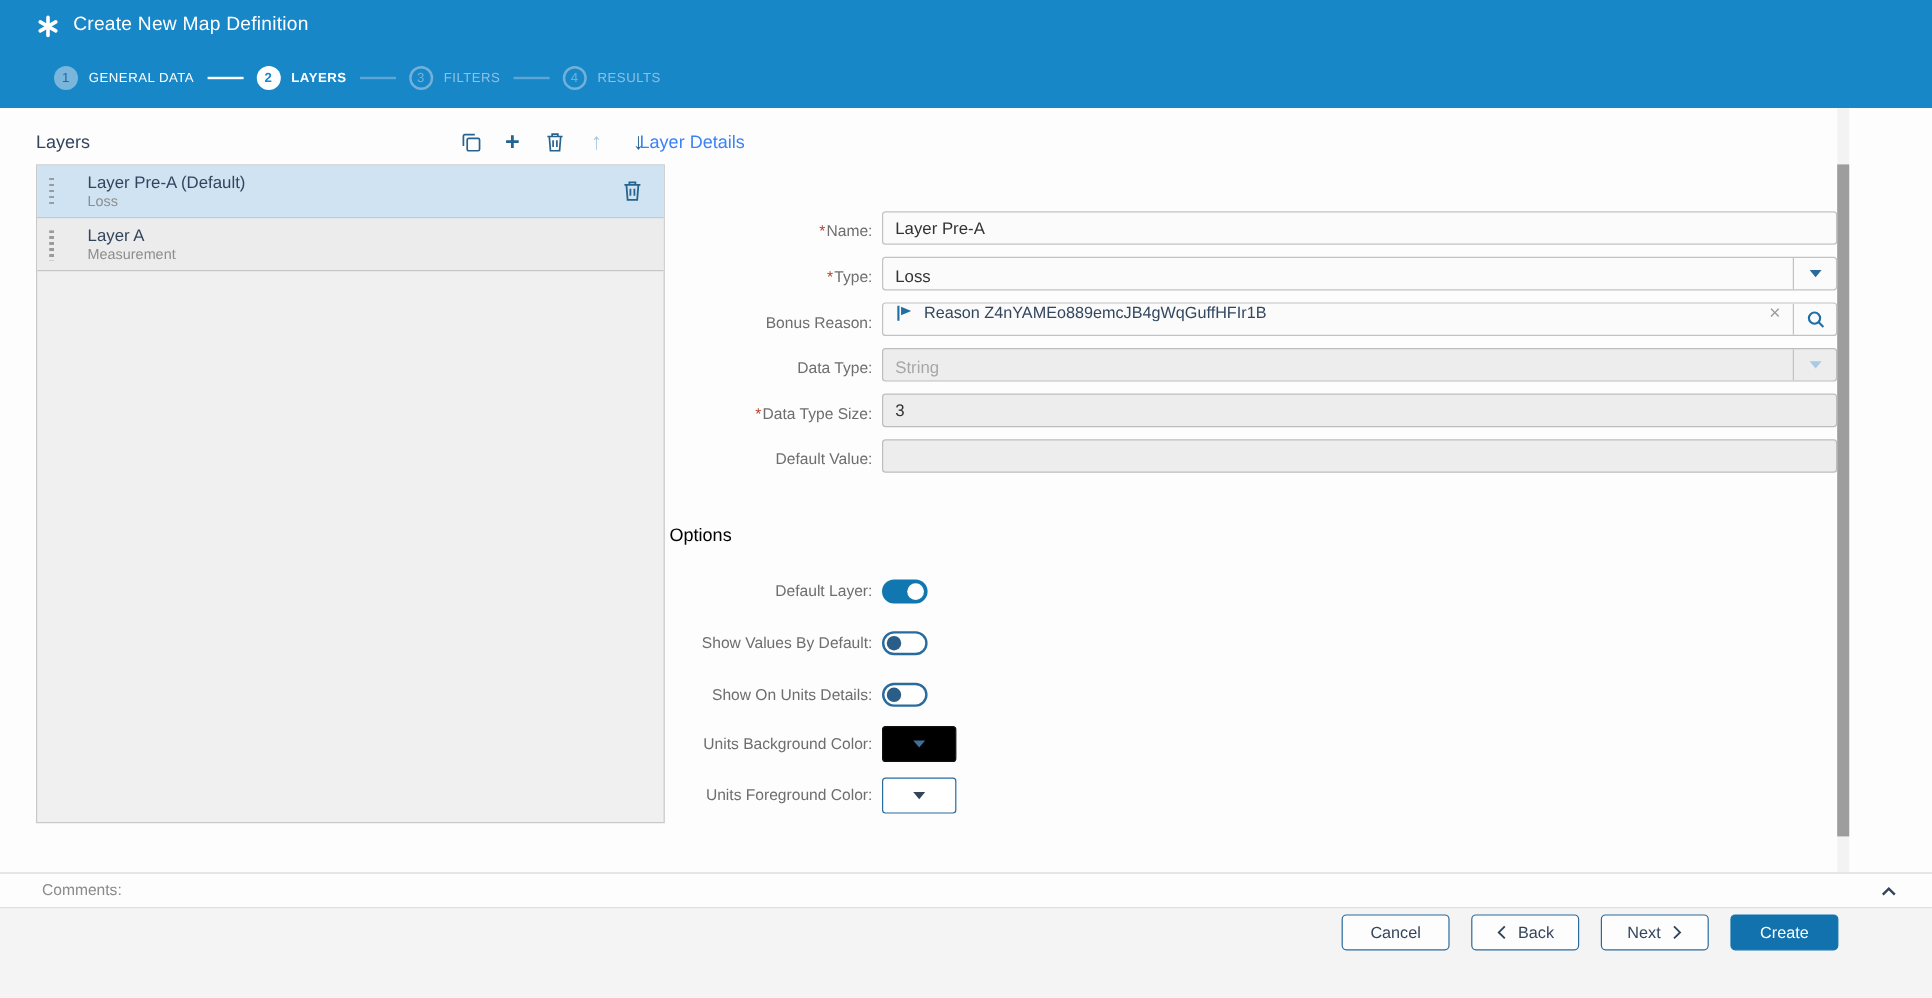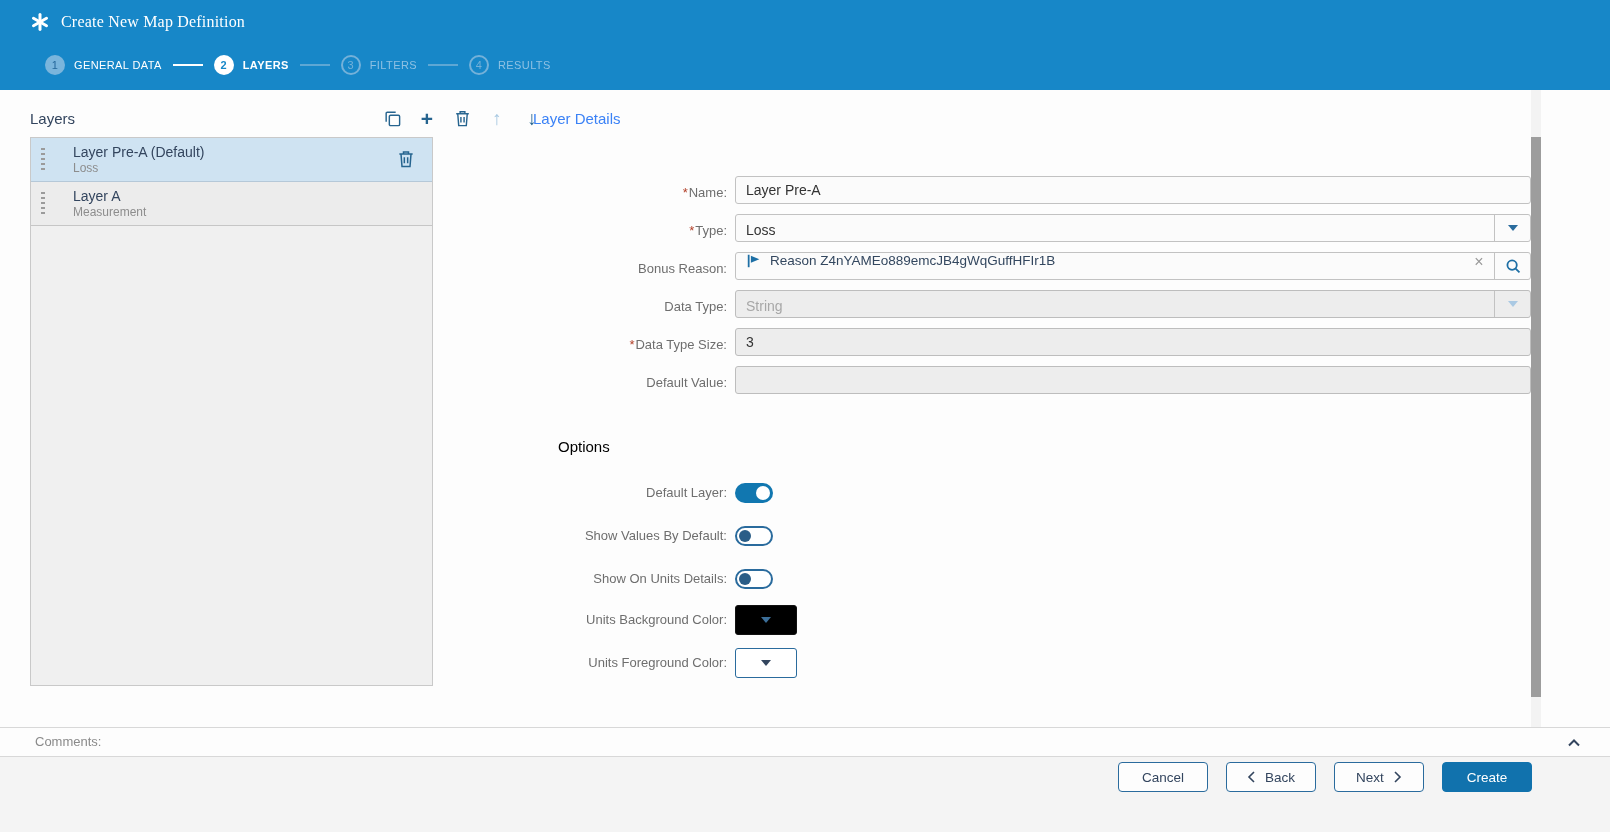--- a/index.html
+++ b/index.html
@@ -3,21 +3,21 @@
 <meta charset="utf-8">
 <style>
   * { margin:0; padding:0; box-sizing:border-box; }
   html,body { width:1610px; height:832px; }
   body { font-family:"Liberation Sans", sans-serif; background:#fdfdfd; position:relative; overflow:hidden; color:#333; }
 
   .screen { position:absolute; inset:0; width:1610px; height:832px; background:#fdfdfd; }
 
   
   .header { position:absolute; top:0; left:0; right:0; height:90px; background:#1787c8; }
-  .title-row { position:absolute; top:12px; left:30px; display:flex; align-items:center; gap:11px; color:#fff;font-family:Liberation Serif, serif; }
+  .title-row { position:absolute; top:12px; left:30px; display:flex; gap:11px; color:#fff; }
   .title-row .app-title { font-size:16px; letter-spacing:0.2px; }
   .stepper { position:absolute; top:55px; left:45px; display:flex; align-items:center; font-size:11px; letter-spacing:0.4px; }
   .step { display:flex; align-items:center; gap:9px; }
   .step .circle { width:20px; height:20px; border-radius:50%; display:flex; align-items:center; justify-content:center; font-size:11px; }
   .step.completed .circle { background:#7ab5dc; color:#25689a; }
   .step.active .circle { background:#ffffff; color:#1787c8; font-weight:bold; }
   .step.pending .circle { border:2px solid #74b1d9; color:#74b1d9; background:transparent; }
   .step.completed .step-label { color:#fff; }
   .step.active .step-label { color:#fff; font-weight:bold; }
   .step.pending .step-label { color:#8ec1e3; }
@@ -28,21 +28,21 @@
   
   .panel-title { position:absolute; left:30px; top:110px; font-size:15px; color:#33455e; }
   .panel-toolbar { position:absolute; left:381px; top:105px; display:flex; align-items:center; gap:13px; color:#26648f; }
   .tb-btn { width:22px; height:26px; display:flex; align-items:center; justify-content:center; cursor:pointer; background:none; border:none; color:#26648f; }
   .tb-btn.disabled { color:#a9c9e2; }
   .tb-glyph { font-size:21px; line-height:1; font-weight:bold; }
   .tb-arrow { font-size:19px; line-height:1; font-weight:bold; }
 
   .details-title { position:absolute; left:533px; top:110px; font-size:15px; color:#3b82f6; }
 
-  .layers-box { position:absolute; left:30px; top:137px; width:403px; height:549px; background:#f0f0f0; border:1px solid #c9c9c9; }
+  .layers-box { position:absolute; left:30px; top:137px; width:524px; height:549px; background:#f0f0f0; border:1px solid #c9c9c9; }
   .layer-row { position:relative; height:44px; border-bottom:1px solid #c6c6c6; padding:5px 0 0 42px; cursor:pointer; }
   .layer-row.selected { background:#cfe3f2; border-bottom-color:#b5c8d8; }
   .layer-row.normal { background:#ececec; }
   .layer-row .row-title { font-size:14px; color:#33455e; line-height:18px; }
   .layer-row .row-sub { font-size:12px; color:#8d8d8d; line-height:15px; }
   .grip { position:absolute; left:10px; top:10px; width:4px; height:25px;
           background-image:repeating-linear-gradient(to bottom, #9b9b9b 0 2px, transparent 2px 5px); cursor:grab; }
   .row-trash { position:absolute; right:14px; top:10px; width:22px; height:22px; background:none; border:none; color:#26648f; cursor:pointer; }
 
   

